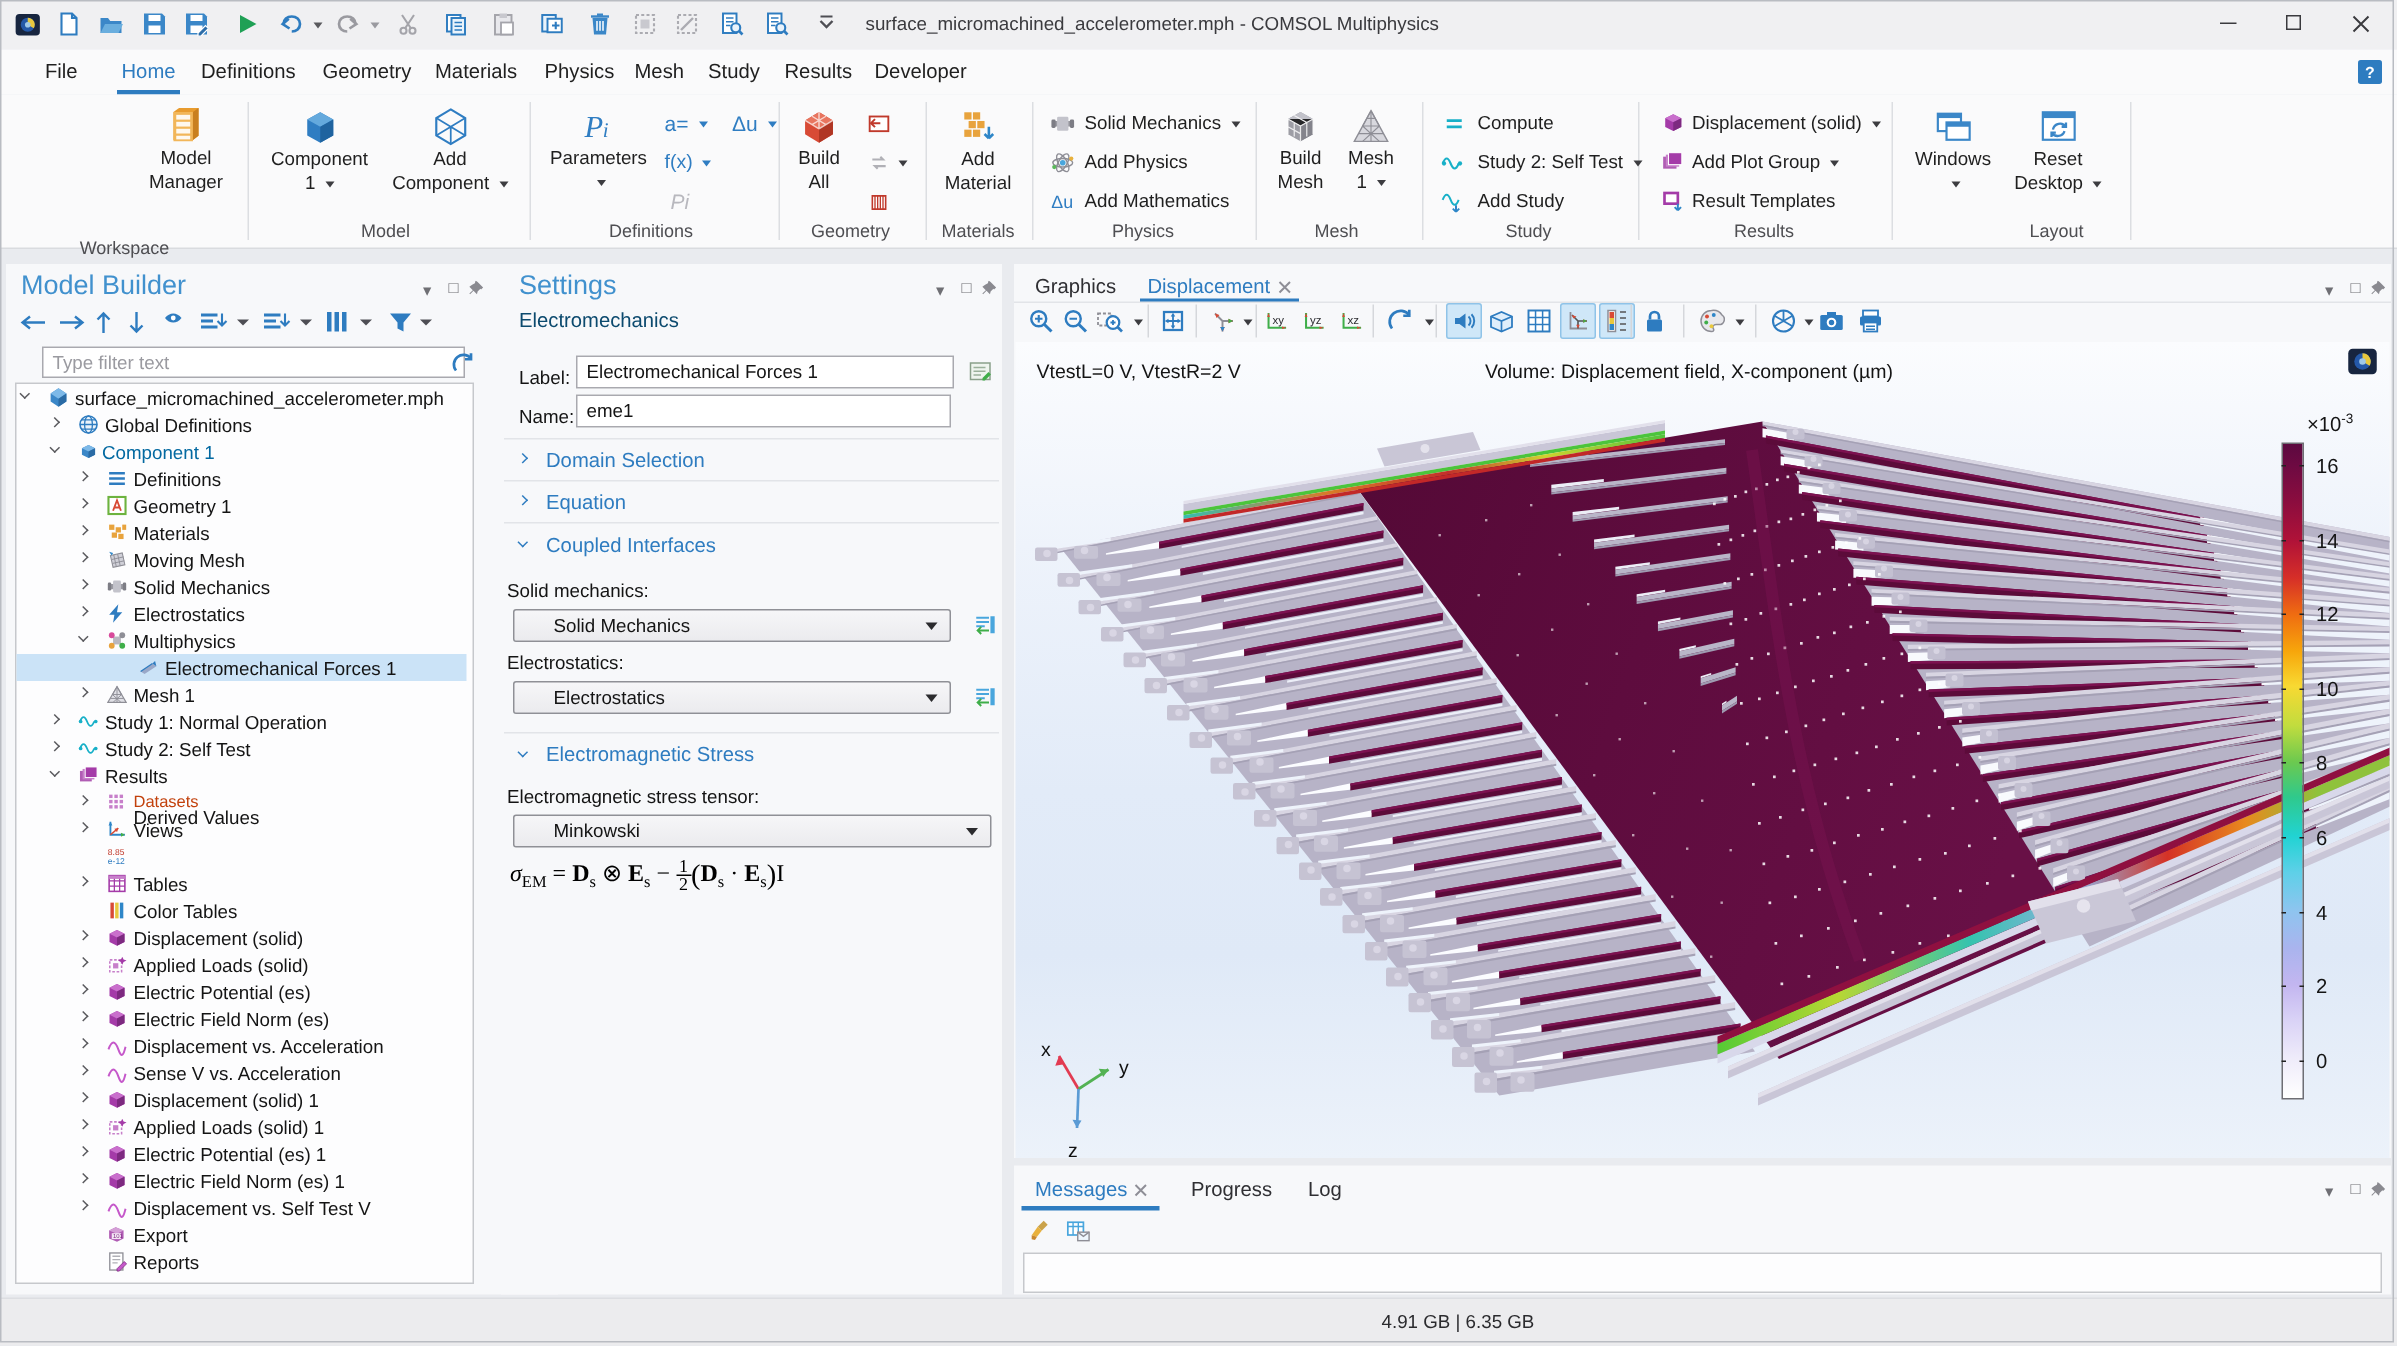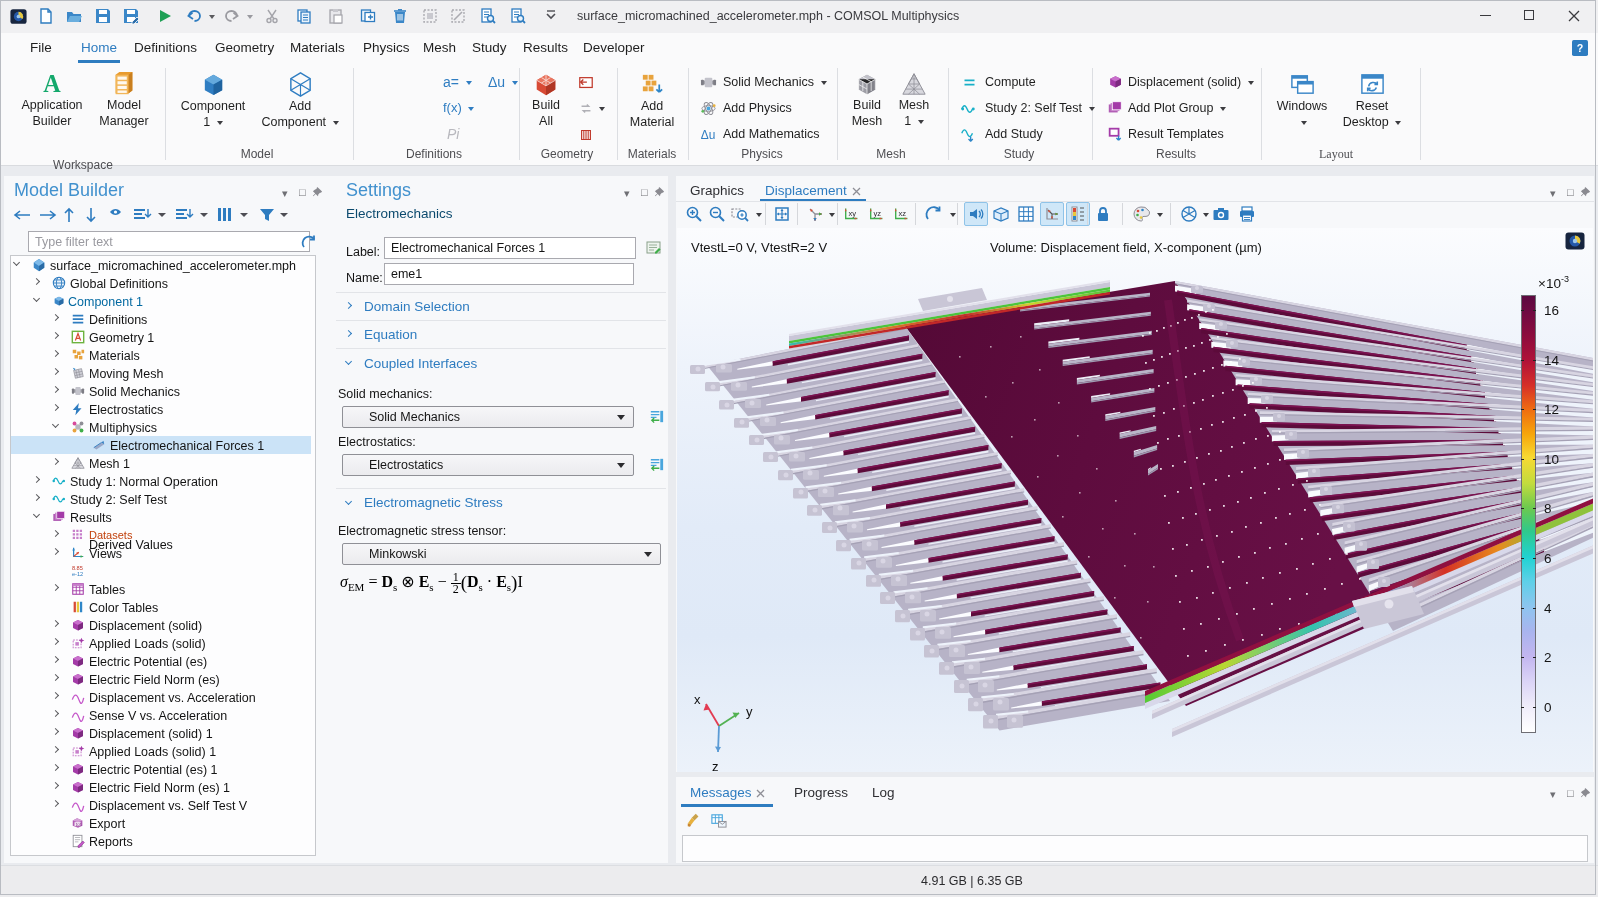--- a/index.html
+++ b/index.html
@@ -585,33 +585,33 @@
 <div class="rsep" style="left:1420px;"></div>
 <div class="rgl" style="left:13px;margin-top:11px;">Workspace</div>
 <div class="rgl" style="left:187px;">Model</div>
 <div class="rgl" style="left:364px;">Definitions</div>
 <div class="rgl" style="left:497px;">Geometry</div>
 <div class="rgl" style="left:582px;">Materials</div>
 <div class="rgl" style="left:692px;">Physics</div>
 <div class="rgl" style="left:821px;">Mesh</div>
 <div class="rgl" style="left:949px;">Study</div>
 <div class="rgl" style="left:1106px;">Results</div>
-<div class="rgl" style="left:1266px;font-family:Liberation Serif, serif;">Layout</div>
-<div class="rbig" style="left:0px;"><svg class="ic" width="26" height="26">
-        <use href="#applA"></use>
-      </svg><br>Application<br>Builder</div>
+<div class="rgl" style="left:1301px;">Layout</div>
 <div class="rbig" style="left:72px;"><svg class="ic" width="26" height="26">
         <use href="#cabinet"></use>
       </svg><br>Model<br>Manager</div>
 <div class="rbig" style="left:161px;"><svg class="ic" width="27" height="27">
         <use href="#bcube"></use>
       </svg><br>Component<br>1 <span class="car"></span></div>
 <div class="rbig" style="left:248px;"><svg class="ic" width="27" height="27">
         <use href="#wcube"></use>
       </svg><br>Add<br>Component <span class="car"></span></div>
+<div class="rbig" style="left:347px;"><svg class="ic" width="26" height="26">
+        <use href="#pi"></use>
+      </svg><br>Parameters<br> <span class="car"></span></div>
 <div class="rsm" style="left:443px;top:10px;color:#2f7dc2;font-size:14px;">a= <span class="car" style="border-top-color:#2f7dc2;"></span></div>
 <div class="rsm" style="left:488px;top:10px;color:#2f7dc2;font-size:14px;">Δu <span class="car" style="border-top-color:#2f7dc2;"></span></div>
 <div class="rsm" style="left:443px;top:36px;color:#2f7dc2;font-size:13px;">f(x) <span class="car" style="border-top-color:#2f7dc2;"></span></div>
 <div class="rsm" style="left:447px;top:62px;color:#b8b8be;font-size:14px;font-style:italic;">Pi</div>
 <div class="rbig" style="left:494px;"><svg class="ic" width="26" height="26">
         <use href="#redcube"></use>
       </svg><br>Build<br>All</div>
 <svg class="ic" width="16" height="16" style="position:absolute;left:578px;top:12px;">
       <use href="#impgeom"></use>
     </svg>

